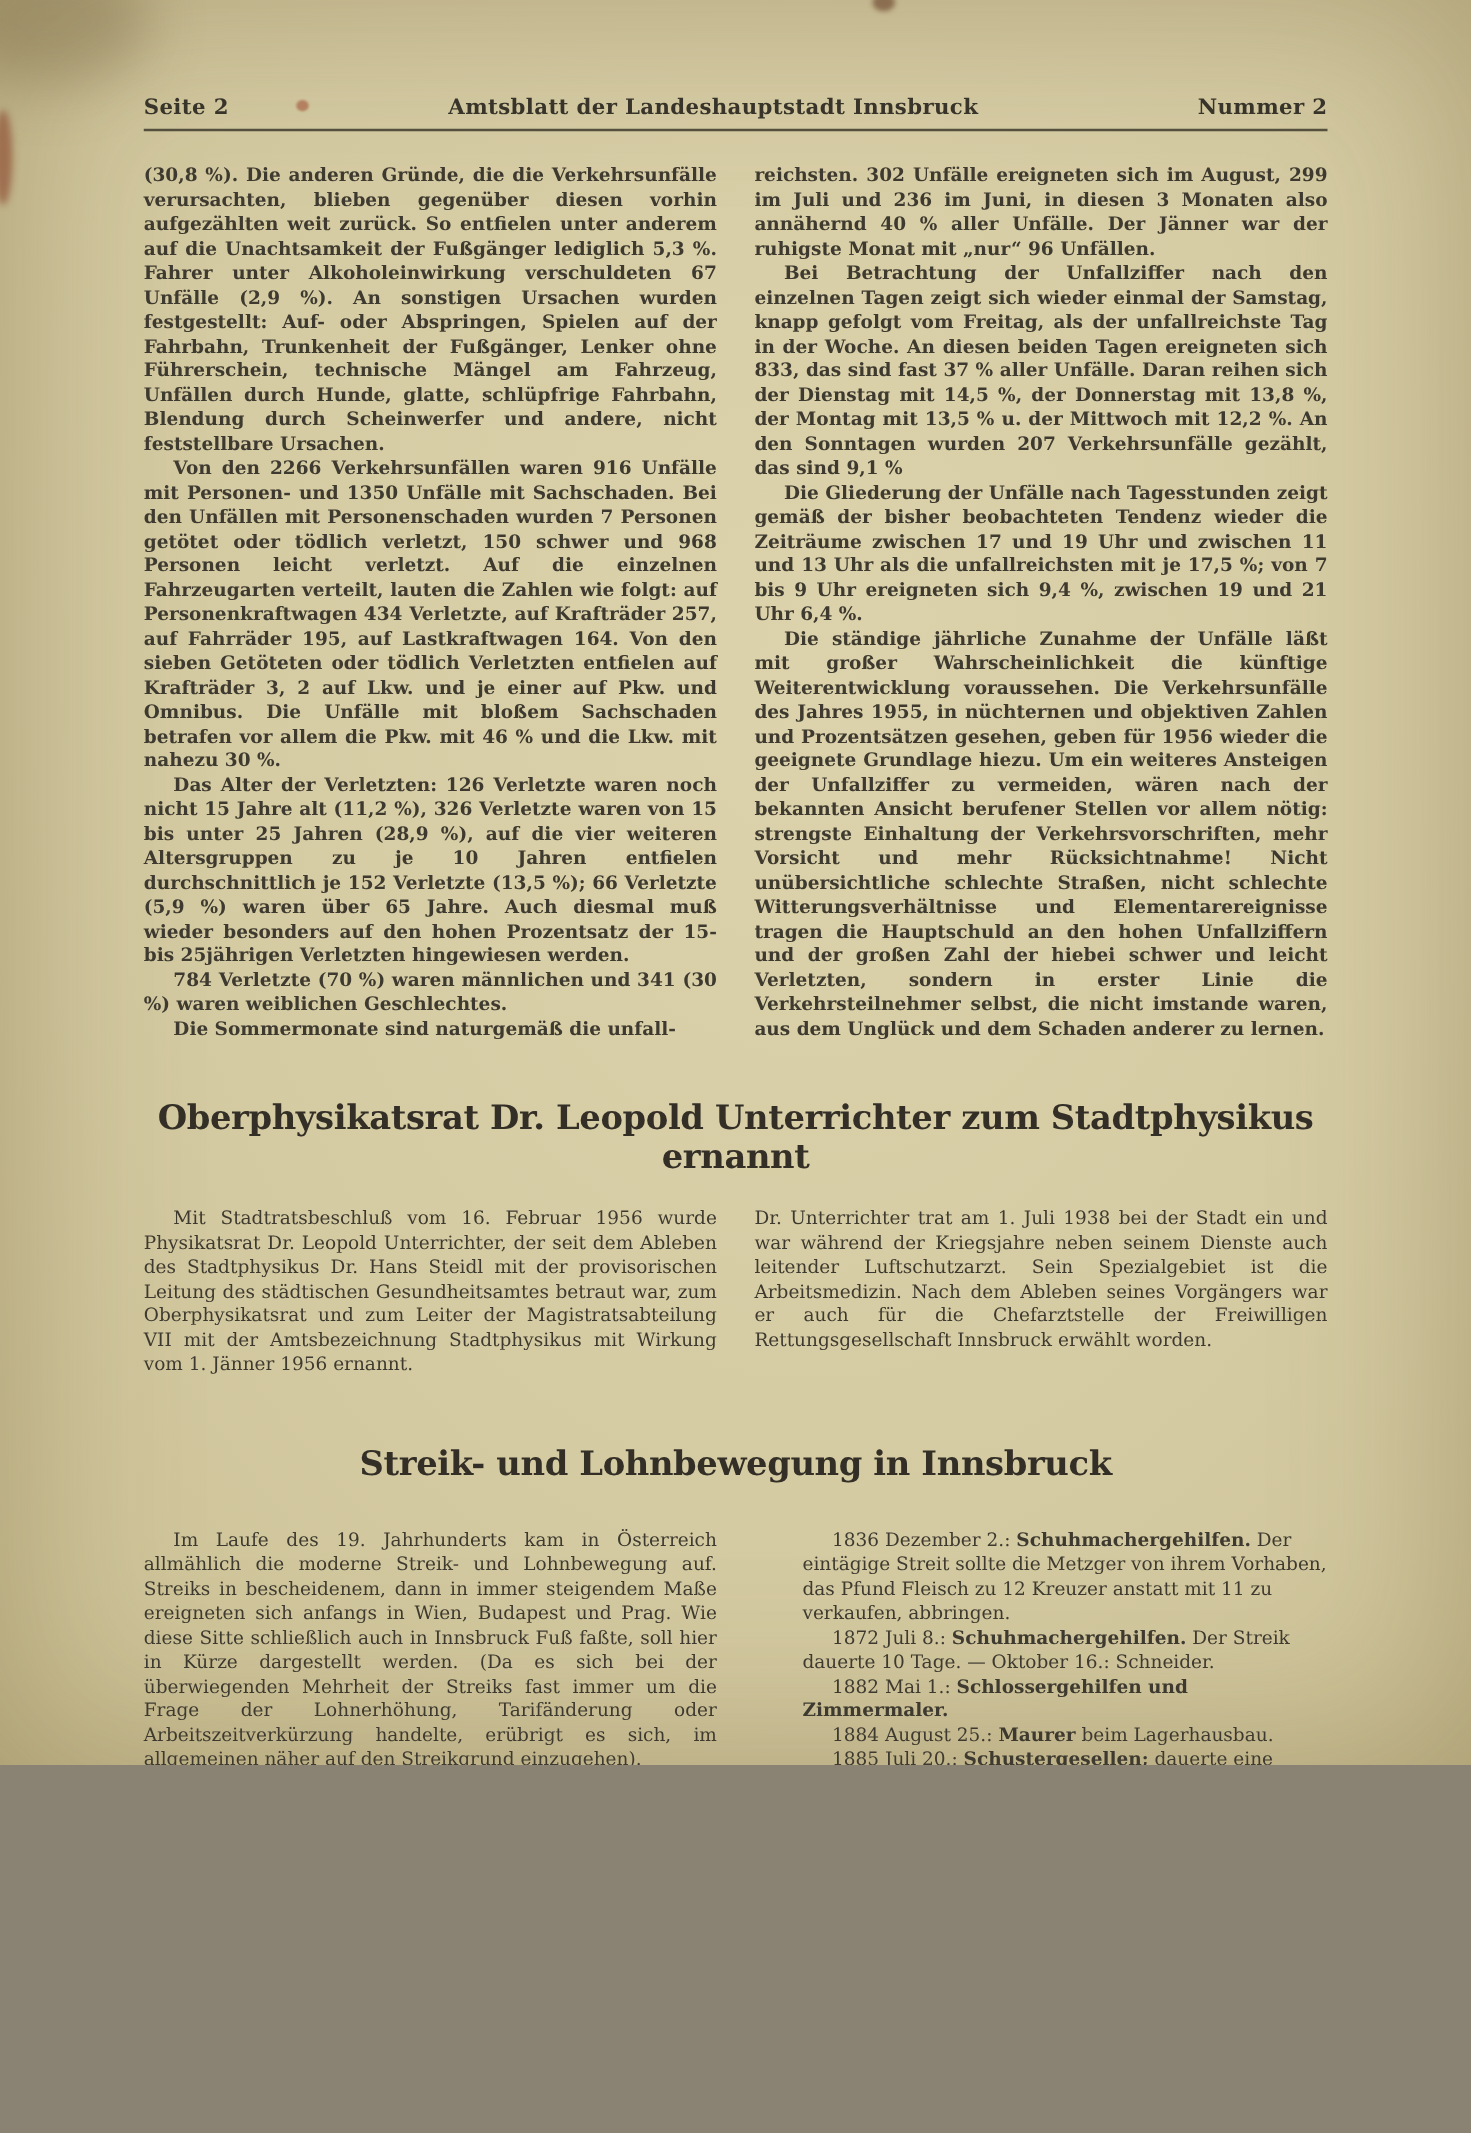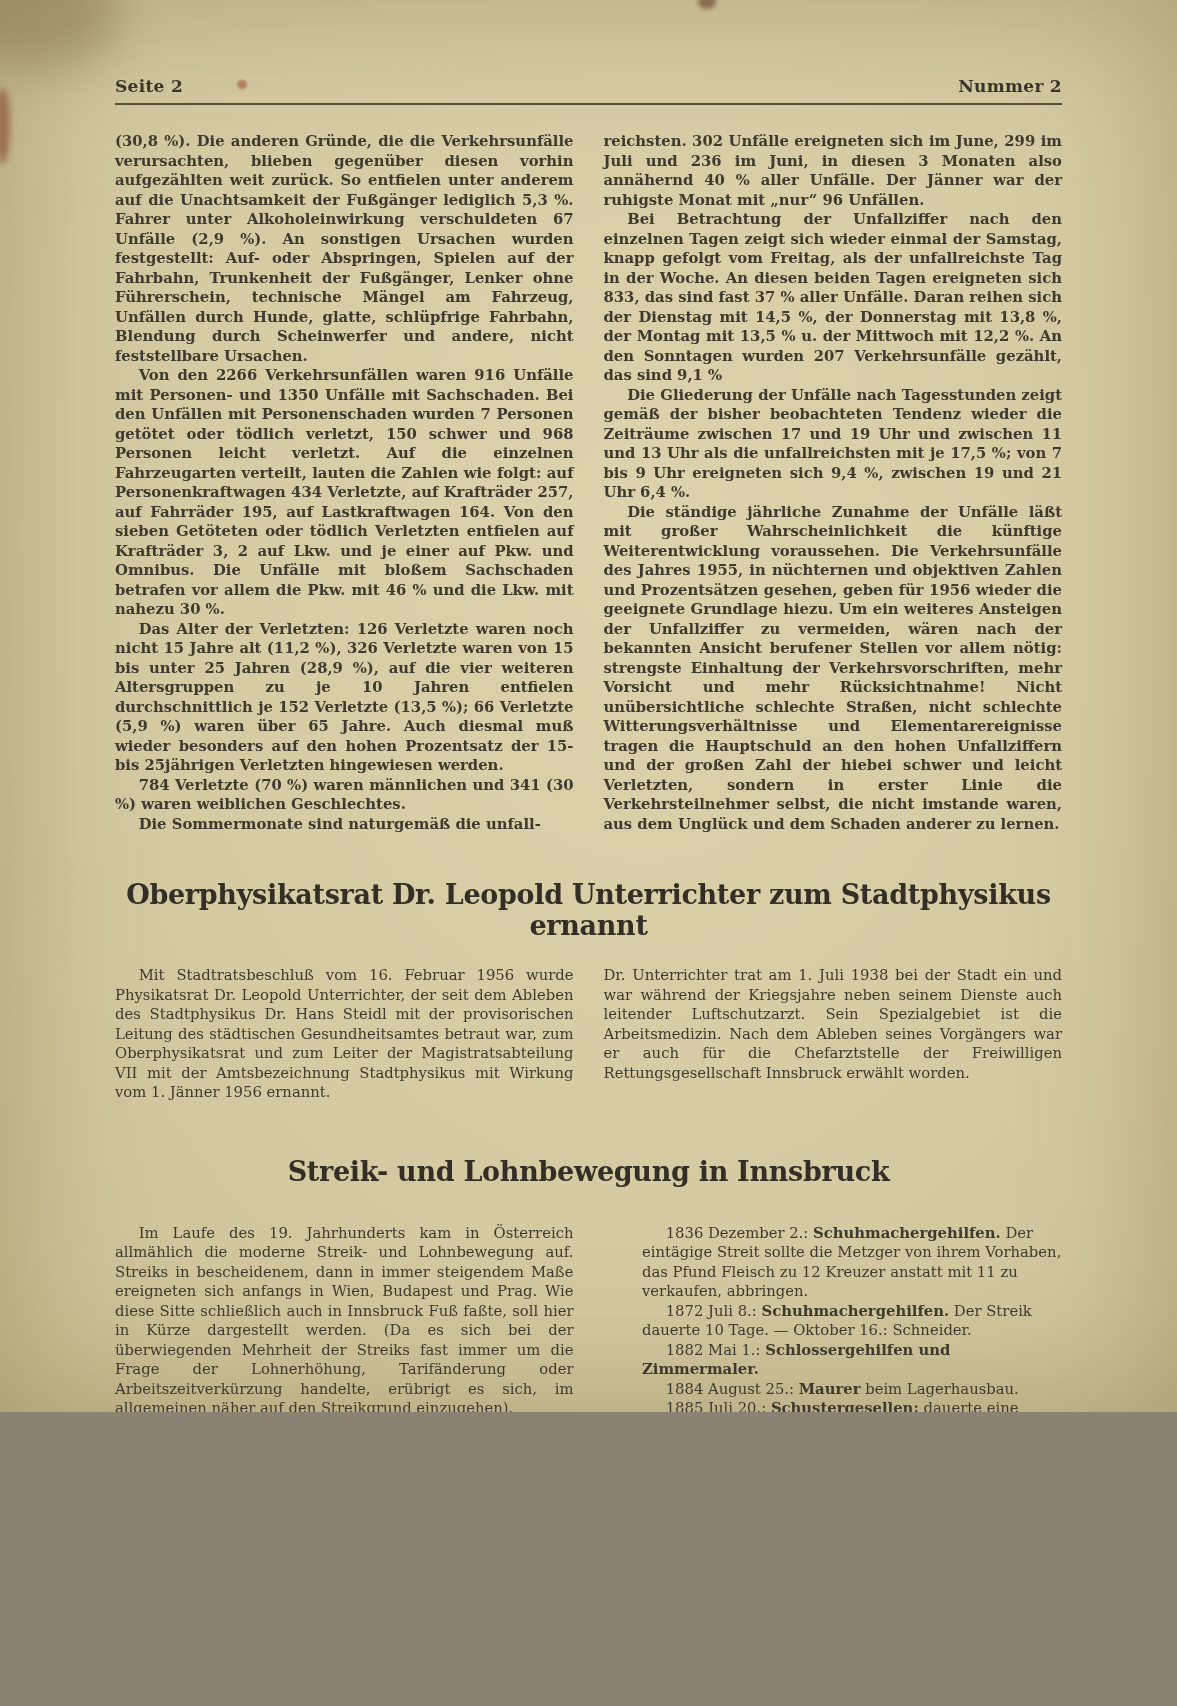--- a/index.html
+++ b/index.html
@@ -81,34 +81,35 @@
   <div class="stain s-left-top"></div>
   <div class="stain s-left-bottom"></div>
   <div class="stain s-top-center"></div>
   <div class="stain s-header-dot"></div>
   <div class="stain s-corner-br"></div>
 
   <div class="content">
 
     <div class="masthead">
       <span>Seite 2</span>
+      <span>Amtsblatt der Landeshauptstadt Innsbruck</span>
       <span>Nummer 2</span>
     </div>
     <hr class="masthead-rule">
 
     <div class="cols a1">
       <div class="col">
         <p class="noindent">(30,8 %). Die anderen Gründe, die die Verkehrsunfälle verursachten, blieben gegenüber diesen vorhin aufgezählten weit zurück. So entfielen unter anderem auf die Unachtsamkeit der Fußgänger lediglich 5,3 %. Fahrer unter Alkoholeinwirkung verschuldeten 67 Unfälle (2,9 %). An sonstigen Ursachen wurden festgestellt: Auf- oder Abspringen, Spielen auf der Fahrbahn, Trunkenheit der Fußgänger, Lenker ohne Führerschein, technische Mängel am Fahrzeug, Unfällen durch Hunde, glatte, schlüpfrige Fahrbahn, Blendung durch Scheinwerfer und andere, nicht feststellbare Ursachen.</p>
         <p>Von den 2266 Verkehrsunfällen waren 916 Unfälle mit Personen- und 1350 Unfälle mit Sachschaden. Bei den Unfällen mit Personenschaden wurden 7 Personen getötet oder tödlich verletzt, 150 schwer und 968 Personen leicht verletzt. Auf die einzelnen Fahrzeugarten verteilt, lauten die Zahlen wie folgt: auf Personenkraftwagen 434 Verletzte, auf Krafträder 257, auf Fahrräder 195, auf Lastkraftwagen 164. Von den sieben Getöteten oder tödlich Verletzten entfielen auf Krafträder 3, 2 auf Lkw. und je einer auf Pkw. und Omnibus. Die Unfälle mit bloßem Sachschaden betrafen vor allem die Pkw. mit 46 % und die Lkw. mit nahezu 30 %.</p>
         <p>Das Alter der Verletzten: 126 Verletzte waren noch nicht 15 Jahre alt (11,2 %), 326 Verletzte waren von 15 bis unter 25 Jahren (28,9 %), auf die vier weiteren Altersgruppen zu je 10 Jahren entfielen durchschnittlich je 152 Verletzte (13,5 %); 66 Verletzte (5,9 %) waren über 65 Jahre. Auch diesmal muß wieder besonders auf den hohen Prozentsatz der 15- bis 25jährigen Verletzten hingewiesen werden.</p>
         <p>784 Verletzte (70 %) waren männlichen und 341 (30 %) waren weiblichen Geschlechtes.</p>
         <p>Die Sommermonate sind naturgemäß die unfall-</p>
       </div>
       <div class="col">
-        <p class="noindent">reichsten. 302 Unfälle ereigneten sich im June, 299 im Juli und 236 im Juni, in diesen 3 Monaten also annähernd 40 % aller Unfälle. Der Jänner war der ruhigste Monat mit „nur“ 96 Unfällen.</p>
+        <p class="noindent">reichsten. 302 Unfälle ereigneten sich im August, 299 im Juli und 236 im Juni, in diesen 3 Monaten also annähernd 40 % aller Unfälle. Der Jänner war der ruhigste Monat mit „nur“ 96 Unfällen.</p>
         <p>Bei Betrachtung der Unfallziffer nach den einzelnen Tagen zeigt sich wieder einmal der Samstag, knapp gefolgt vom Freitag, als der unfallreichste Tag in der Woche. An diesen beiden Tagen ereigneten sich 833, das sind fast 37 % aller Unfälle. Daran reihen sich der Dienstag mit 14,5 %, der Donnerstag mit 13,8 %, der Montag mit 13,5 % u. der Mittwoch mit 12,2 %. An den Sonntagen wurden 207 Verkehrsunfälle gezählt, das sind 9,1 %</p>
         <p>Die Gliederung der Unfälle nach Tagesstunden zeigt gemäß der bisher beobachteten Tendenz wieder die Zeiträume zwischen 17 und 19 Uhr und zwischen 11 und 13 Uhr als die unfallreichsten mit je 17,5 %; von 7 bis 9 Uhr ereigneten sich 9,4 %, zwischen 19 und 21 Uhr 6,4 %.</p>
         <p>Die ständige jährliche Zunahme der Unfälle läßt mit großer Wahrscheinlichkeit die künftige Weiterentwicklung voraussehen. Die Verkehrsunfälle des Jahres 1955, in nüchternen und objektiven Zahlen und Prozentsätzen gesehen, geben für 1956 wieder die geeignete Grundlage hiezu. Um ein weiteres Ansteigen der Unfallziffer zu vermeiden, wären nach der bekannten Ansicht berufener Stellen vor allem nötig: strengste Einhaltung der Verkehrsvorschriften, mehr Vorsicht und mehr Rücksichtnahme! Nicht unübersichtliche schlechte Straßen, nicht schlechte Witterungsverhältnisse und Elementarereignisse tragen die Hauptschuld an den hohen Unfallziffern und der großen Zahl der hiebei schwer und leicht Verletzten, sondern in erster Linie die Verkehrsteilnehmer selbst, die nicht imstande waren, aus dem Unglück und dem Schaden anderer zu lernen.</p>
       </div>
     </div>
 
     <h1 class="headline h-stadtphysikus">Oberphysikatsrat Dr. Leopold Unterrichter zum Stadtphysikus ernannt</h1>
     <div class="cols a2">
       <div class="col">
         <p>Mit Stadtratsbeschluß vom 16. Februar 1956 wurde Physikatsrat Dr. Leopold Unterrichter, der seit dem Ableben des Stadtphysikus Dr. Hans Steidl mit der provisorischen Leitung des städtischen Gesundheitsamtes betraut war, zum Oberphysikatsrat und zum Leiter der Magistratsabteilung VII mit der Amtsbezeichnung Stadtphysikus mit Wirkung vom 1. Jänner 1956 ernannt.</p>

